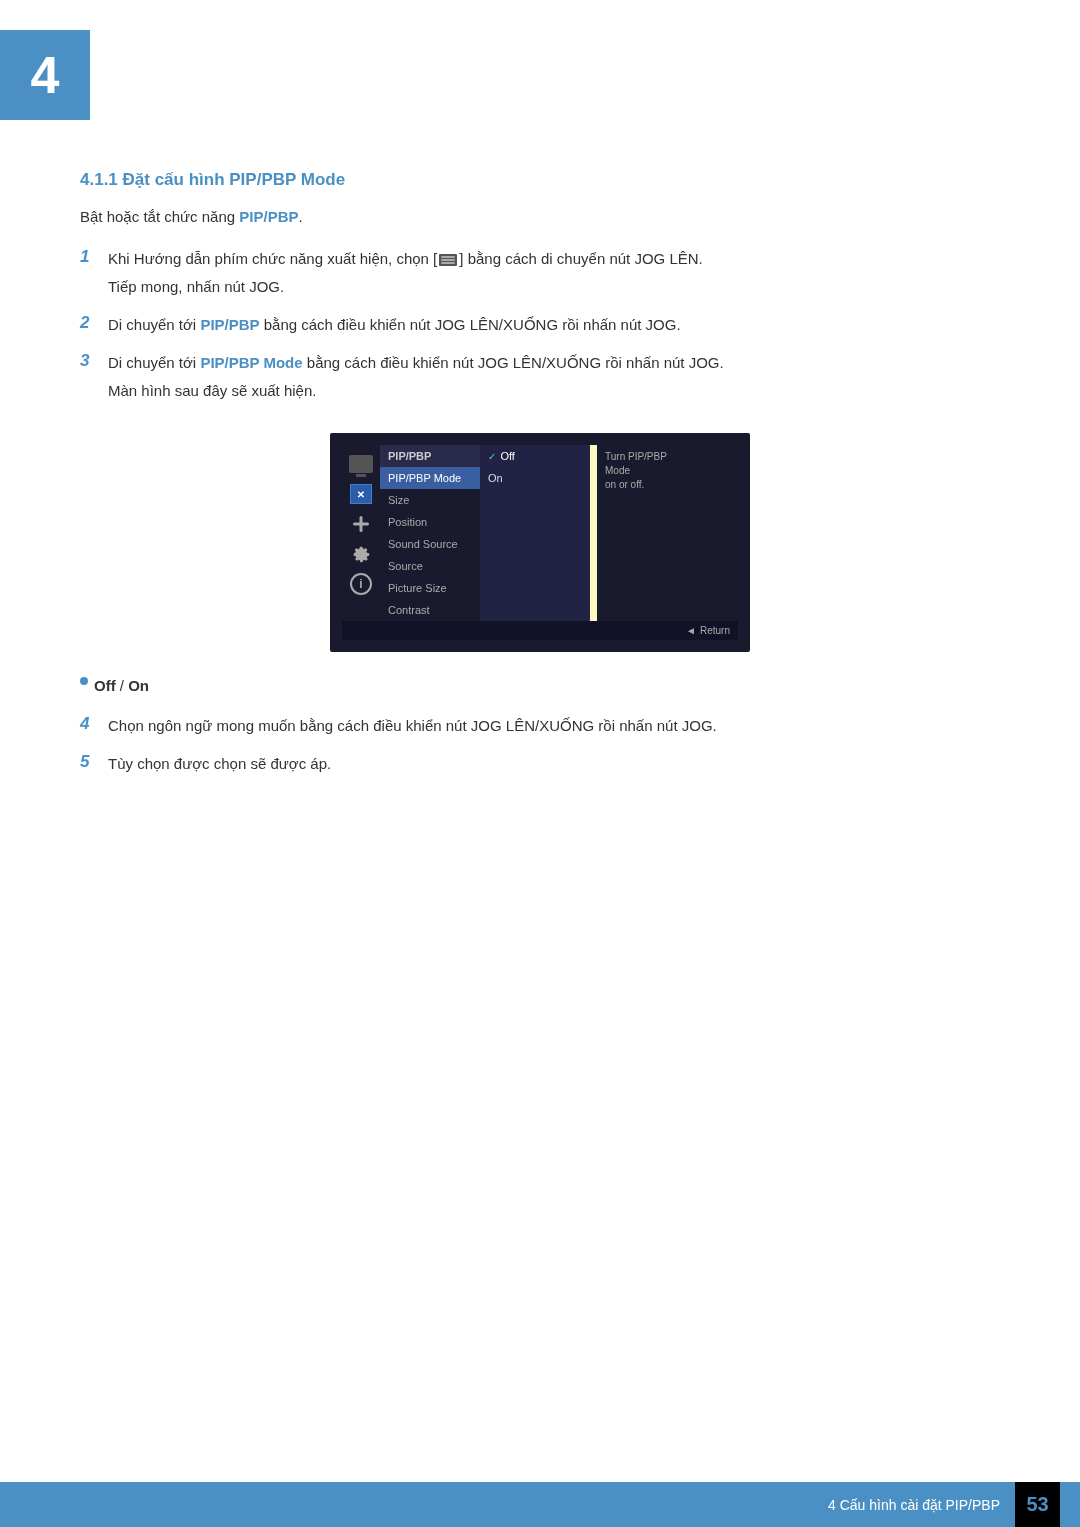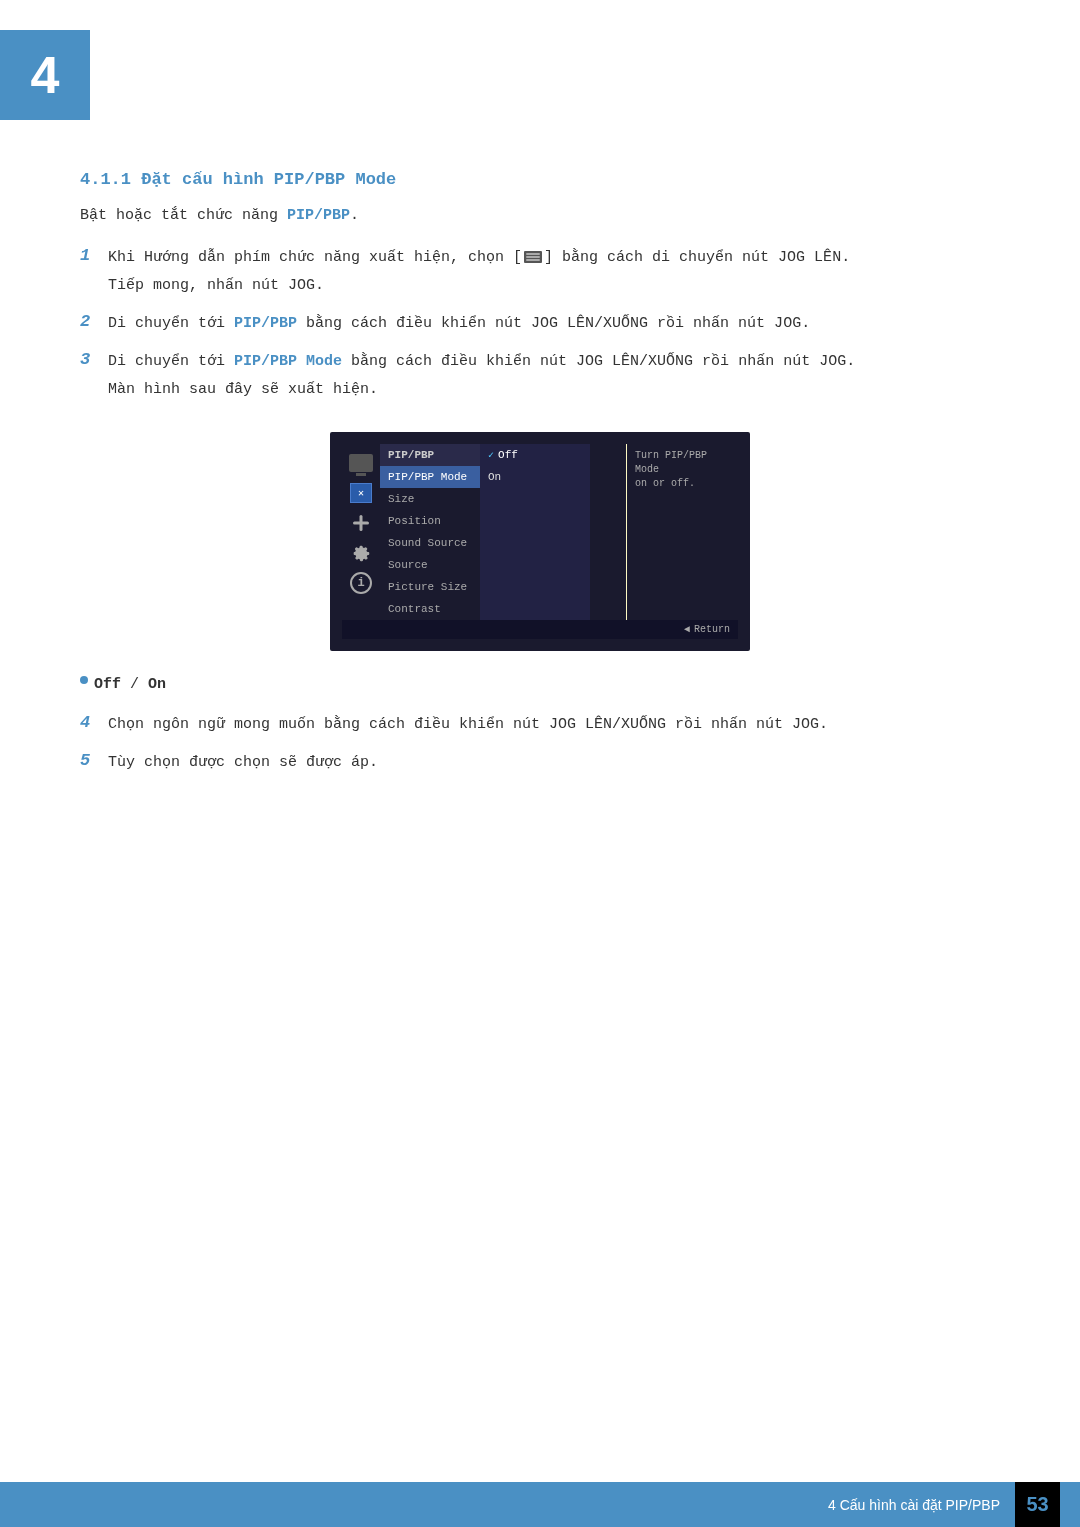--- a/index.html
+++ b/index.html
@@ -58,21 +58,20 @@
       font-size: 38px;
       font-weight: bold;
       color: #4a90c4;
       padding-top: 22px;
       padding-left: 10px;
     }
 
     
     .content {
       padding: 0 80px 0 80px;
-      font-family: Liberation Mono, monospace;
     }
 
     
     .section-heading {
       font-size: 17px;
       font-weight: bold;
       color: #4a90c4;
       margin-bottom: 18px;
       margin-top: 10px;
     }
@@ -290,22 +289,21 @@
 
     .submenu-item.plain {
       color: #ddd;
     }
 
     
     .help-panel {
       width: 90px;
       background: #1a1a2e;
       padding: 5px 8px;
-      border-left: 1px solid #fef9c3;
-      margin-left: 36px;
+      border-left: 7px solid #fef9c3;
     }
 
     .help-text {
       font-size: 10px;
       color: #aaa;
       line-height: 1.4;
     }
 
     
     .return-bar {

